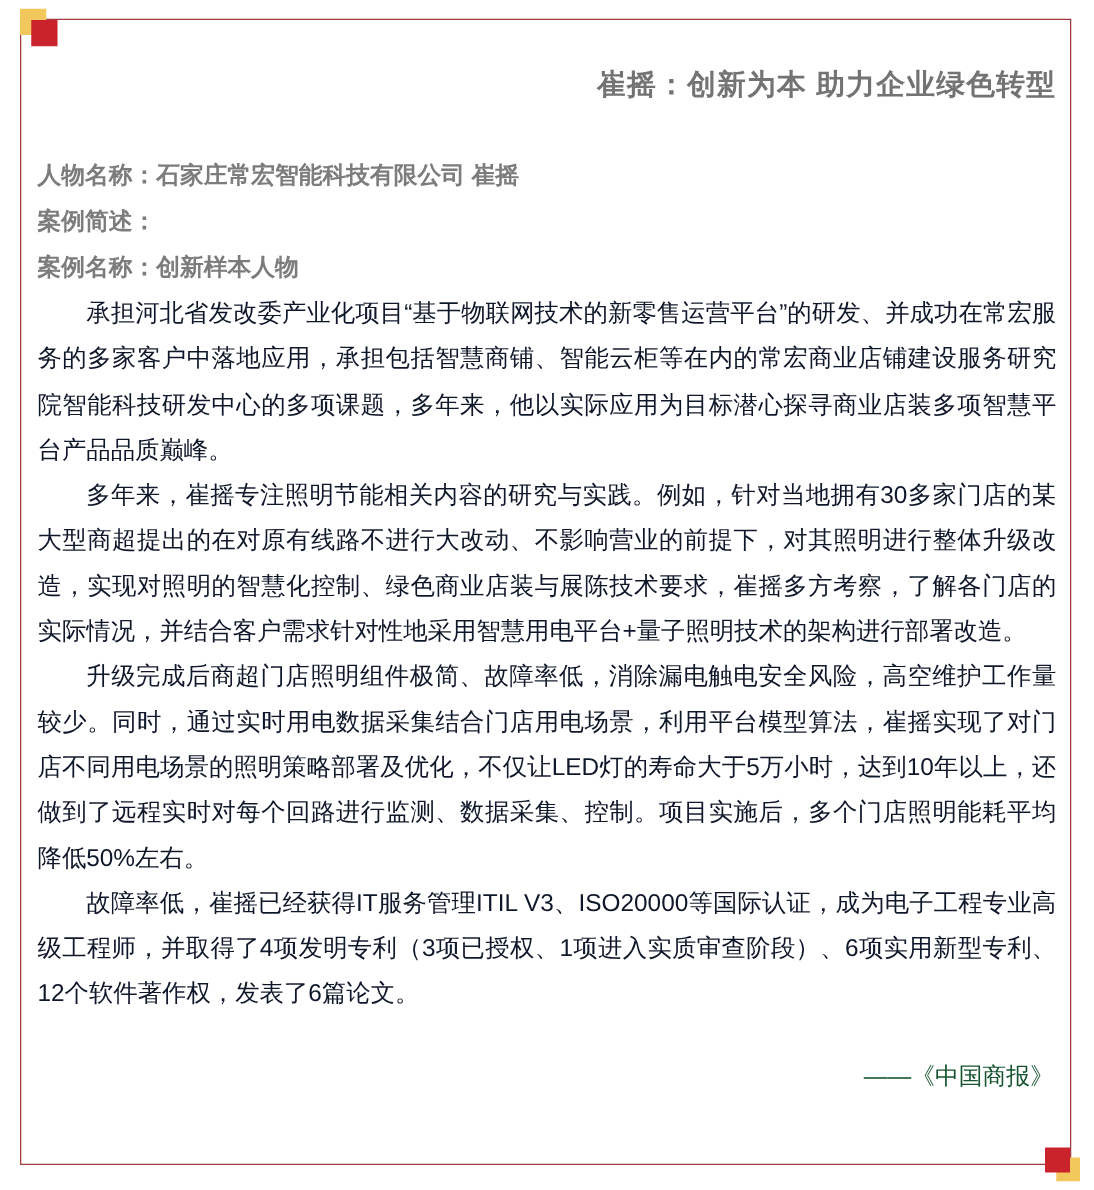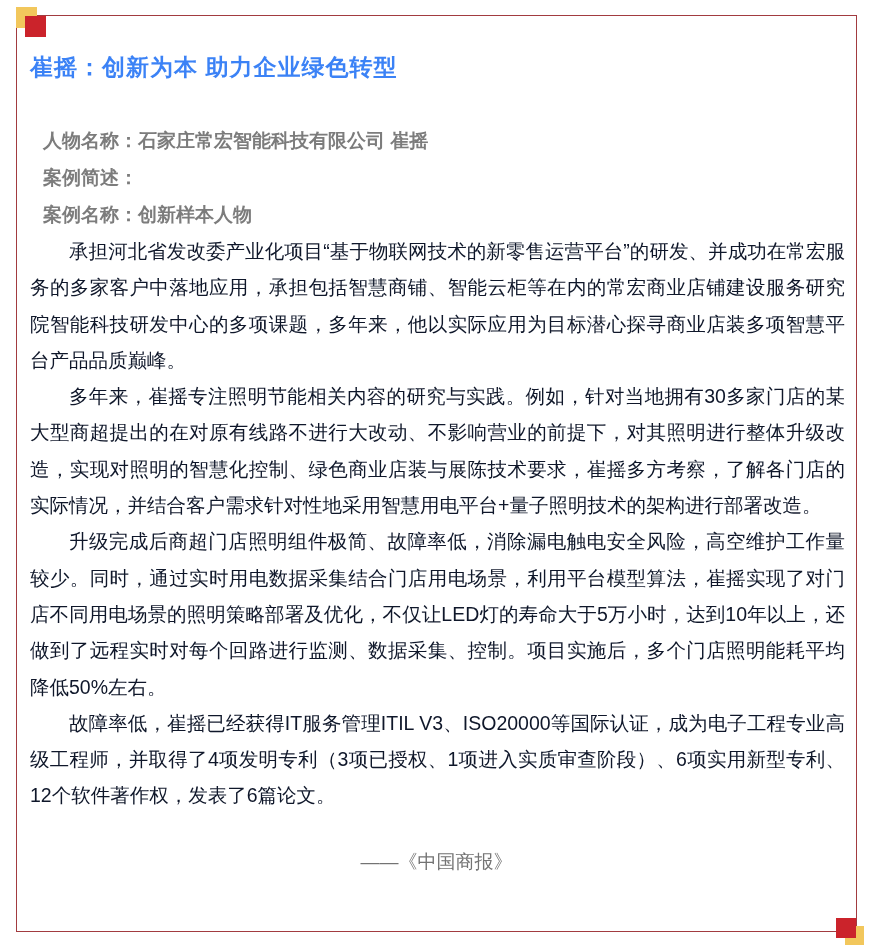--- a/index.html
+++ b/index.html
@@ -34,45 +34,45 @@
     top: 15px;
     width: 815px;
     z-index: 4;
     color: #868686;
   }
   .title {
     margin-top: 37px;
     font-size: 23px;
     line-height: 30px;
     font-weight: bold;
-    color: #3b82f6;
-    text-align: left;
+    color: #737373;
+    text-align: right;
     letter-spacing: 1px;
   }
-  .meta-block { margin-top: 40px; margin-left: 13px; }
+  .meta-block { margin-top: 40px; }
   .meta-line {
     font-size: 19px;
     line-height: 37px;
     font-weight: bold;
     color: #7c7c7c;
   }
   .body-text p {
     font-size: 19.5px;
     line-height: 36.3px;
     color: #0f172a;
     text-align: justify;
     text-indent: 2em;
     margin: 0;
   }
   .attribution {
     margin-top: 33px;
     font-size: 19px;
     line-height: 30px;
-    color: #737373;
-    text-align: center;
+    color: #14532d;
+    text-align: right;
     padding-right: 2px;
   }
 </style>
 </head>
 <body>
 
 <div class="page">
 
   <div class="frame"></div>
 

